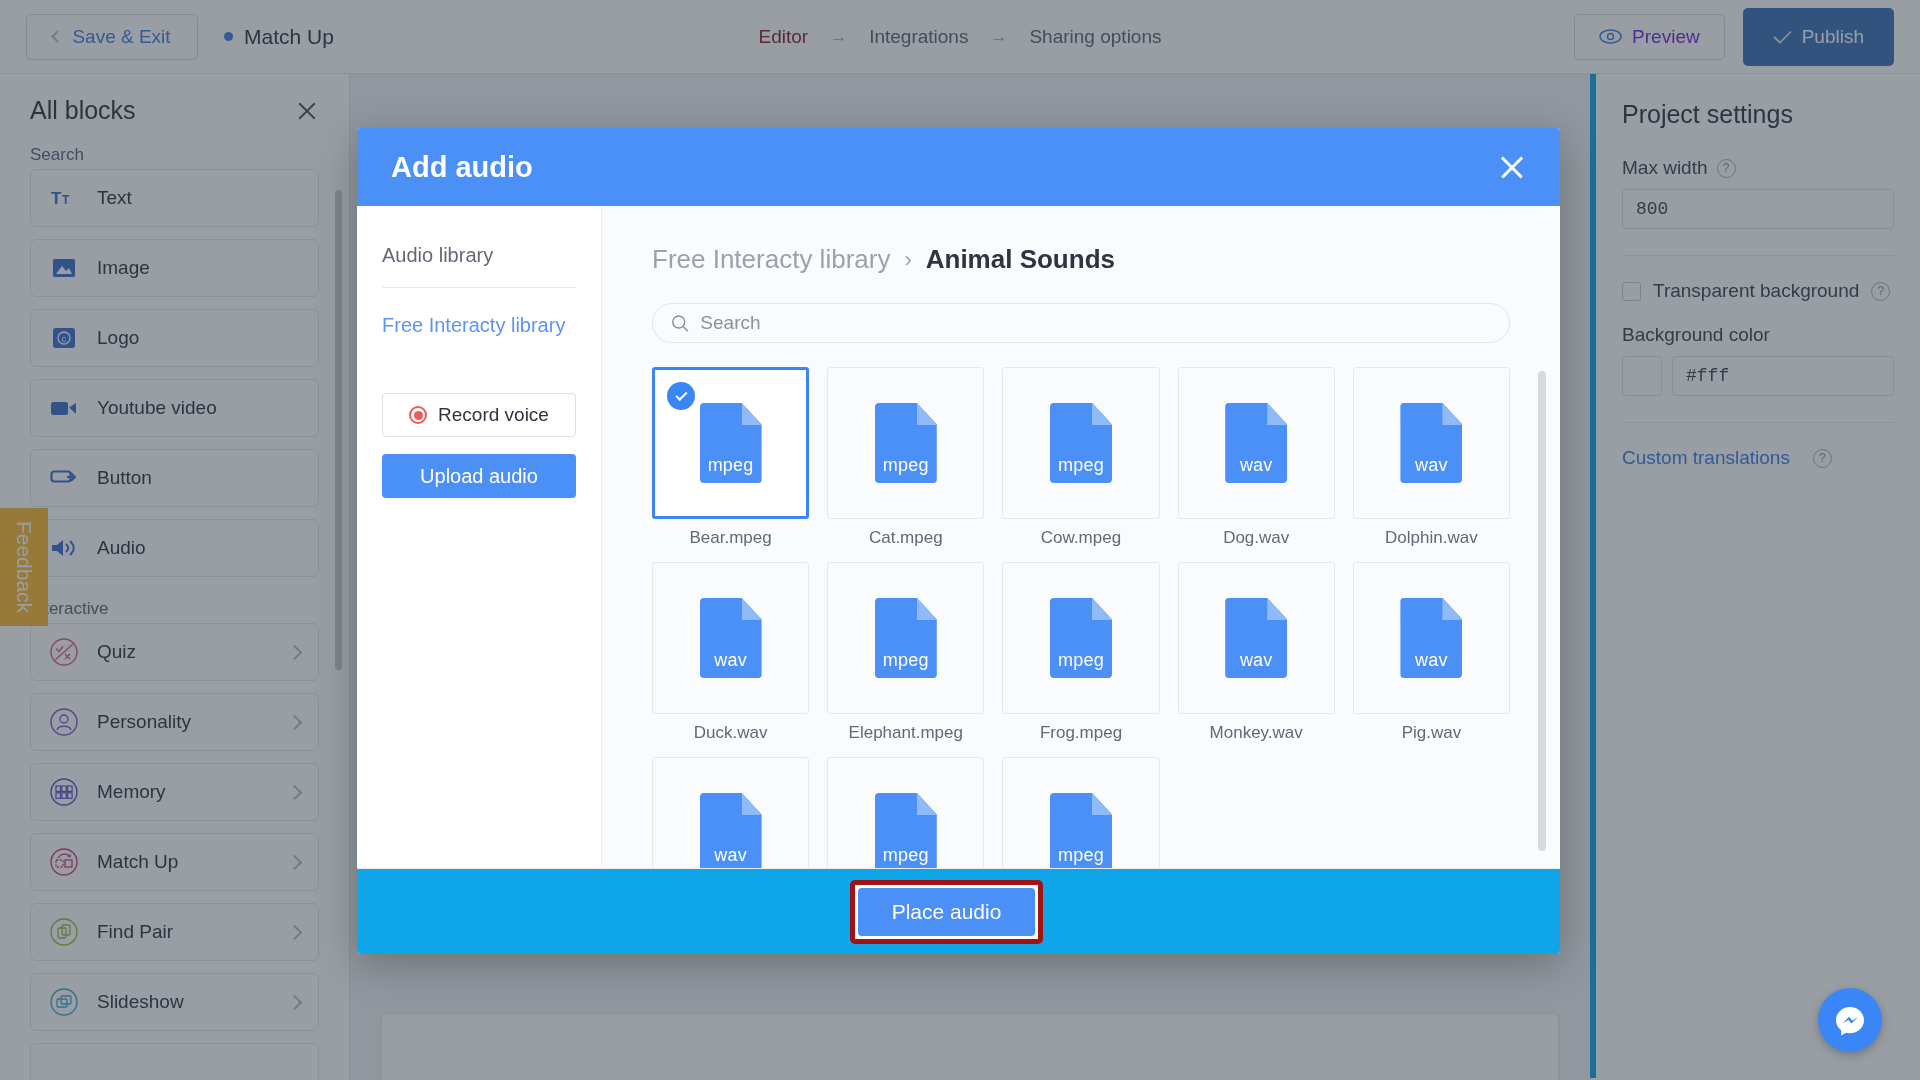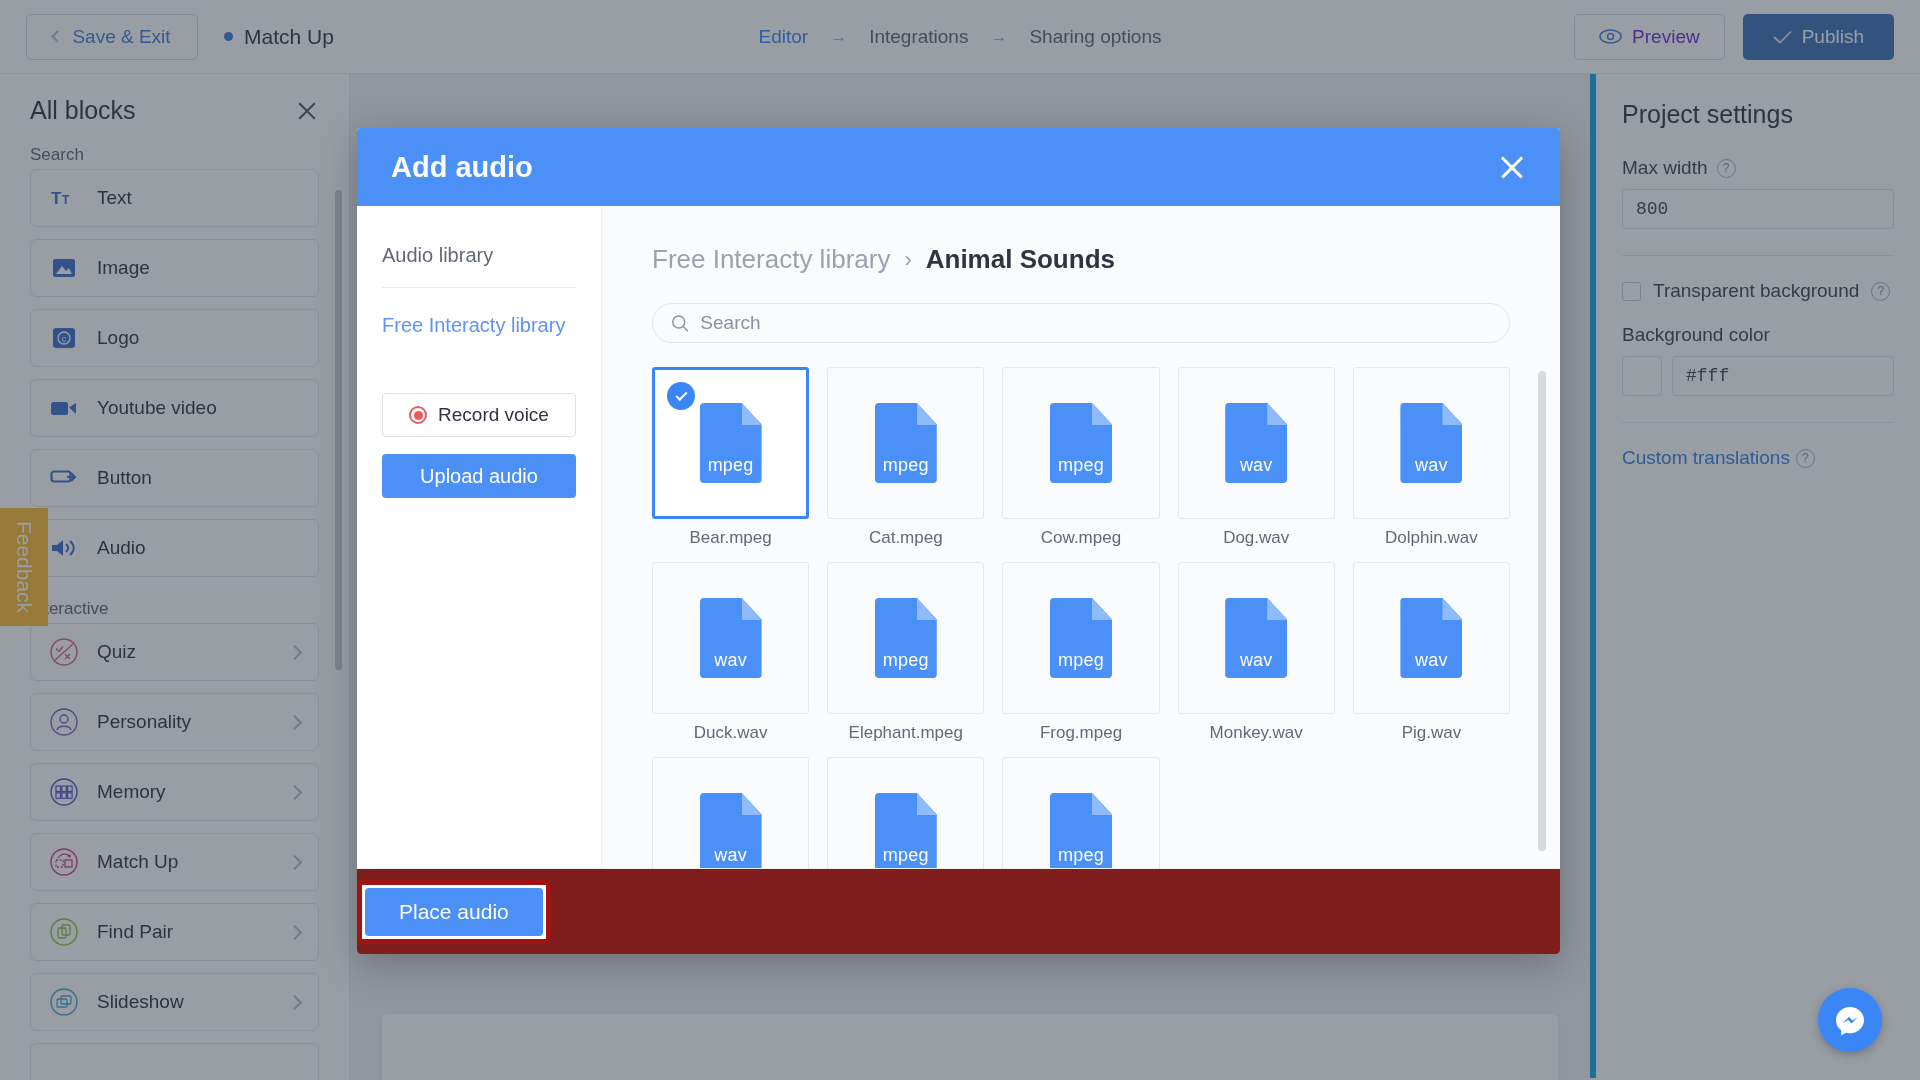--- a/index.html
+++ b/index.html
@@ -25,31 +25,31 @@
   }
   .chev-left { display:inline-block; width:9px; height:9px;
     border-left:2px solid #b6bcc6; border-bottom:2px solid #b6bcc6;
     transform:rotate(45deg); margin-right:2px; }
   .doc-title { margin-left:26px; display:flex; align-items:center; gap:11px;
     font-size:21px; color:#2e3440; }
   .doc-dot { width:9px; height:9px; border-radius:50%; background:#3b7ddd; }
 
   .breadcrumb { position:absolute; left:50%; transform:translateX(-50%);
     display:flex; align-items:center; gap:22px; font-size:19px; color:#5a6472; }
-  .breadcrumb .crumb.active { color:#3b82f6; }
+  .breadcrumb .crumb.active { color:#7f1d1d; }
   .bc-arrow { color:#9aa2ae; font-size:17px; }
 
   .topbar-right { position:absolute; right:26px; display:flex; align-items:center; gap:18px; }
   .btn-preview {
     height:46px; padding:0 24px; border:1px solid #d4d8de; border-radius:5px;
     background:#fff; color:#6d28d9; font-size:19px;
     display:flex; align-items:center; gap:10px; cursor:pointer;
   }
   .btn-publish {
-    height:46px; padding:0 30px; border:none; border-radius:5px;
+    height:58px; padding:0 30px; border:none; border-radius:5px;
     background:#3b6fb5; color:#fff; font-size:19px;
     display:flex; align-items:center; gap:10px; cursor:pointer;
   }
 
   
   .sidebar {
     position:absolute; top:74px; left:0; width:350px; height:1006px;
     background:#fff; border-right:1px solid #e6e8ec; overflow:hidden;
   }
   .sb-head { display:flex; align-items:center; justify-content:space-between;
@@ -113,21 +113,21 @@
   .rp-input {
     width:100%; height:40px; border:1px solid #dfe2e7; border-radius:4px;
     padding:0 13px; font-size:18px; color:#3c4450; background:#fff;
     font-family:Liberation Mono, monospace;
   }
   .rp-divider { height:1px; background:#e6e8ec; margin:26px 0 24px 0; }
   .rp-check-row { display:flex; align-items:center; gap:12px; margin-bottom:22px; }
   .rp-checkbox { width:19px; height:19px; border:1px solid #c4c9d1; border-radius:3px; background:#fff; cursor:pointer; }
   .rp-color-row { display:flex; gap:10px; }
   .rp-swatch { width:40px; height:40px; border:1px solid #dfe2e7; border-radius:4px; background:#fff; cursor:pointer; }
-  .rp-link { color:#3b7ddd; font-size:19px; display:flex; align-items:center; gap:6px; cursor:pointer; }
+  .rp-link { color:#3b7ddd; font-size:19px; display:flex; align-items:center; gap:23px; cursor:pointer; }
 
   
   .overlay { position:absolute; inset:0; background:rgba(42,52,66,.48); z-index:20; }
   .modal {
     position:absolute; left:357px; top:128px; width:1203px; height:826px;
     background:#fff; border-radius:4px; overflow:hidden; z-index:21;
     box-shadow:0 10px 40px rgba(0,0,0,.25); display:flex; flex-direction:column;
   }
   .modal-head {
     height:78px; background:#4a90f7; display:flex; align-items:center;
@@ -208,22 +208,22 @@
     color:#fff; font-size:18px; letter-spacing:.2px;
   }
   .fname { margin-top:9px; font-size:17px; color:#626a76; text-align:center; }
 
   .grid-scrollbar {
     position:absolute; right:14px; top:4px; width:8px; height:480px;
     background:#d8dadd; border-radius:5px;
   }
 
   .modal-foot {
-    height:86px; flex:0 0 86px; background:#7f1d1d; border-top:1px solid #eceef1;
-    display:flex; align-items:center; justify-content:flex-start; padding-right:24px;
+    height:86px; flex:0 0 86px; background:#0ea5e9; border-top:1px solid #eceef1;
+    display:flex; align-items:center; justify-content:center; padding-right:24px;
   }
   .place-wrap { border:5px solid #a01414; border-radius:5px; padding:3px; background:#fff; }
   .btn-place {
     height:48px; padding:0 34px; border:none; border-radius:4px; background:#4a90f7;
     color:#fff; font-size:21px; cursor:pointer; font-family:"Liberation Sans", sans-serif;
   }
 
   
   .messenger {
     position:absolute; right:38px; bottom:28px; width:64px; height:64px; border-radius:50%;

